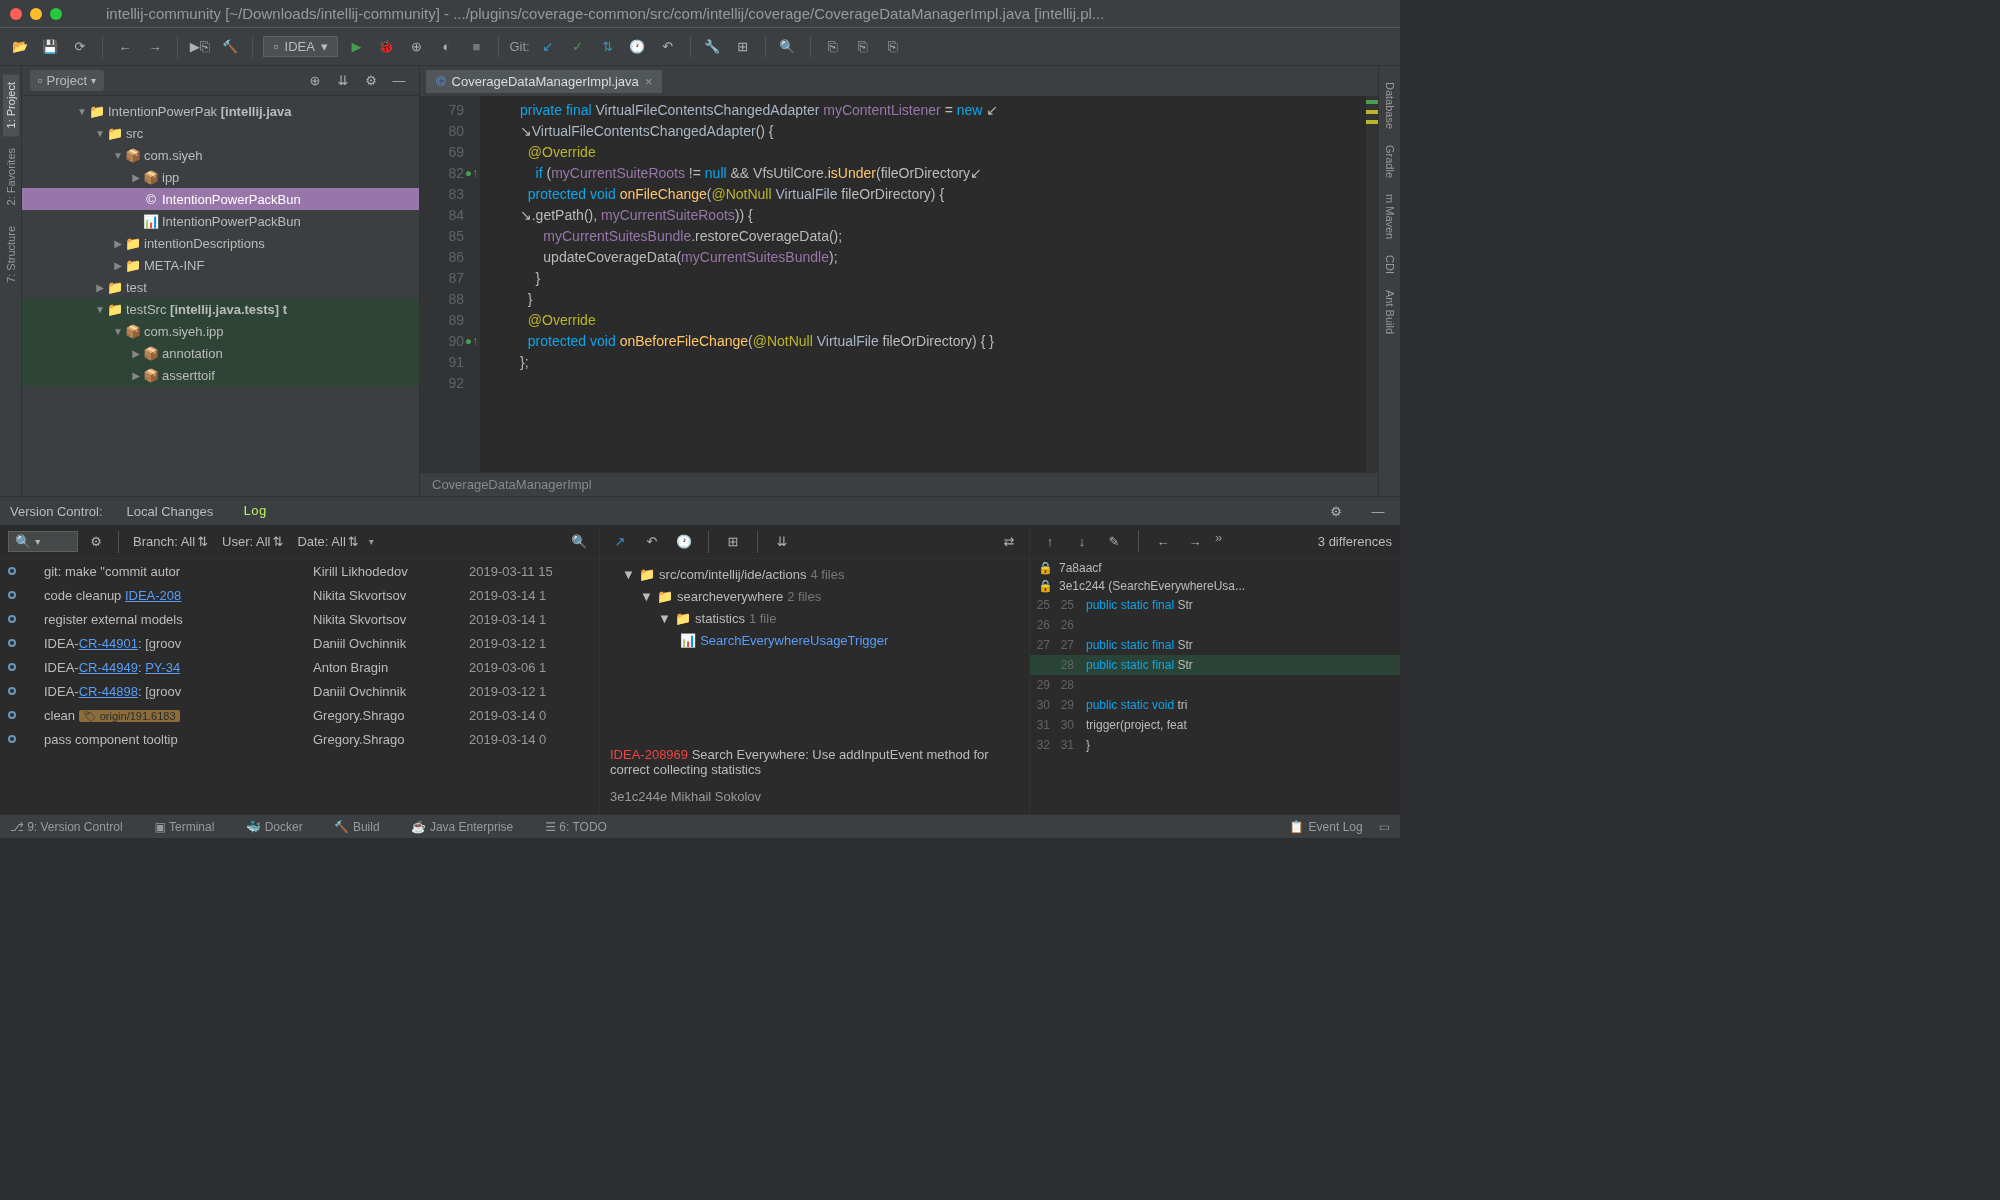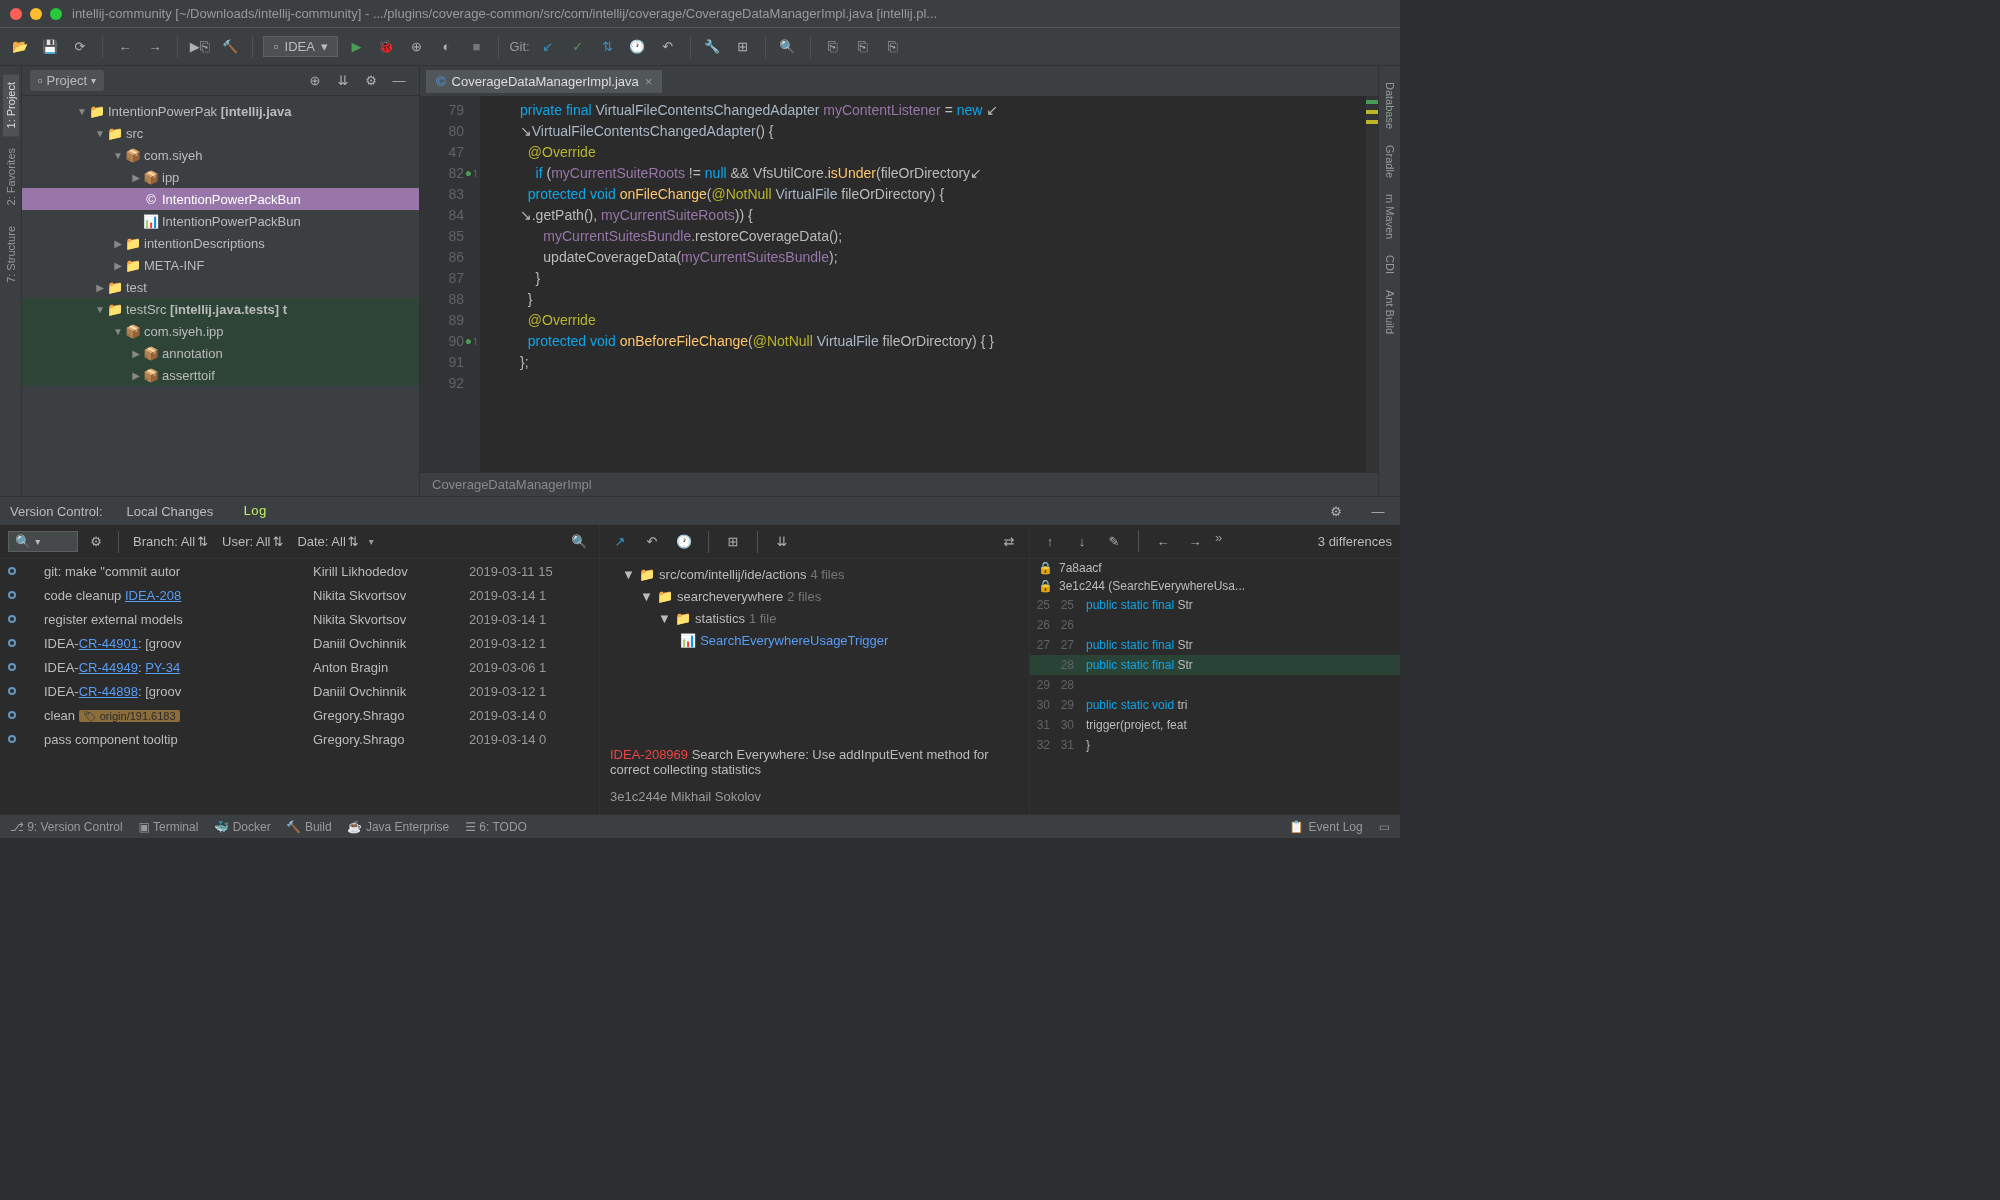--- a/index.html
+++ b/index.html
@@ -2,21 +2,21 @@
 <html><head>
 <meta charset="utf-8">
 <style>
 * { margin: 0; padding: 0; box-sizing: border-box; font-family: -apple-system, "Segoe UI", sans-serif; }
 body { background: #2b2d30; color: #bbbbbb; font-size: 13px; overflow: hidden; width: 1400px; height: 838px; }
 .window { display: flex; flex-direction: column; height: 100%; }
 .titlebar { background: #3c3f41; height: 28px; display: flex; align-items: center; padding: 0 10px; border-bottom: 1px solid #555; }
 .traffic { display: flex; gap: 8px; margin-right: 10px; }
 .dot { width: 12px; height: 12px; border-radius: 50%; }
 .red { background: #ff5f56; } .yellow { background: #ffbd2e; } .green { background: #27c93f; }
-.title { color: #999; font-size: 13px; white-space: nowrap; overflow: hidden; text-overflow: ellipsis; }
+.title { color: #999; font-size: 15px; white-space: nowrap; overflow: hidden; text-overflow: ellipsis; margin-left: 34px; }
 .toolbar { background: #3c3f41; height: 38px; display: flex; align-items: center; padding: 0 8px; gap: 6px; border-bottom: 1px solid #323232; }
 .tbtn { width: 24px; height: 24px; display: flex; align-items: center; justify-content: center; color: #afb1b3; cursor: pointer; }
 .sep { width: 1px; height: 22px; background: #515151; margin: 0 4px; }
 .runconfig { background: #4c5052; border: 1px solid #5e6060; padding: 2px 10px; display: flex; align-items: center; gap: 6px; color: #bbb; }
 .main { flex: 1; display: flex; overflow: hidden; }
 .leftstrip { width: 22px; background: #3c3f41; border-right: 1px solid #323232; display: flex; flex-direction: column; align-items: center; padding-top: 8px; gap: 4px; }
 .leftstrip .tab { writing-mode: vertical-rl; transform: rotate(180deg); padding: 8px 2px; color: #999; font-size: 11px; cursor: pointer; }
 .leftstrip .tab.active { background: #4e5254; color: #ddd; }
 .rightstrip { width: 22px; background: #3c3f41; border-left: 1px solid #323232; display: flex; flex-direction: column; align-items: center; padding-top: 8px; }
 .rightstrip .tab { writing-mode: vertical-rl; padding: 8px 2px; color: #999; font-size: 11px; cursor: pointer; }
@@ -229,21 +229,21 @@
           <span style="color:#589df6">©</span>
           <span>CoverageDataManagerImpl.java</span>
           <span style="color:#999">×</span>
         </div>
       </div>
       <div class="code">
         <div class="gutter" id="gutter">
             <div>79</div>
             <div>80</div>
             <div></div>
-            <div>47</div>
+            <div>69</div>
             <div>82<span class="mark">●↑</span></div>
             <div>83</div>
             <div></div>
             <div>84</div>
             <div>85</div>
             <div>86</div>
             <div>87</div>
             <div>88</div>
             <div>89</div>
             <div>90<span class="mark">●↑</span></div>
@@ -481,21 +481,21 @@
                 <div class="dln">31</div>
                 <div class="dcode">}</div>
               </div>
             </div>
         </div>
       </div>
     </div>
   </div>
 
   <div class="footer">
-    <div id="footeritems" style="display:flex;gap:16px">
+    <div id="footeritems" style="display:flex;gap:32px">
         <div class="fbtn">⎇ 9: Version Control</div>
         <div class="fbtn">▣ Terminal</div>
         <div class="fbtn">🐳 Docker</div>
         <div class="fbtn">🔨 Build</div>
         <div class="fbtn">☕ Java Enterprise</div>
         <div class="fbtn">☰ 6: TODO</div>
       </div>
     <div class="spacer"></div>
     <div class="fbtn">📋 <span>Event Log</span></div>
     <div class="fbtn">▭</div>

